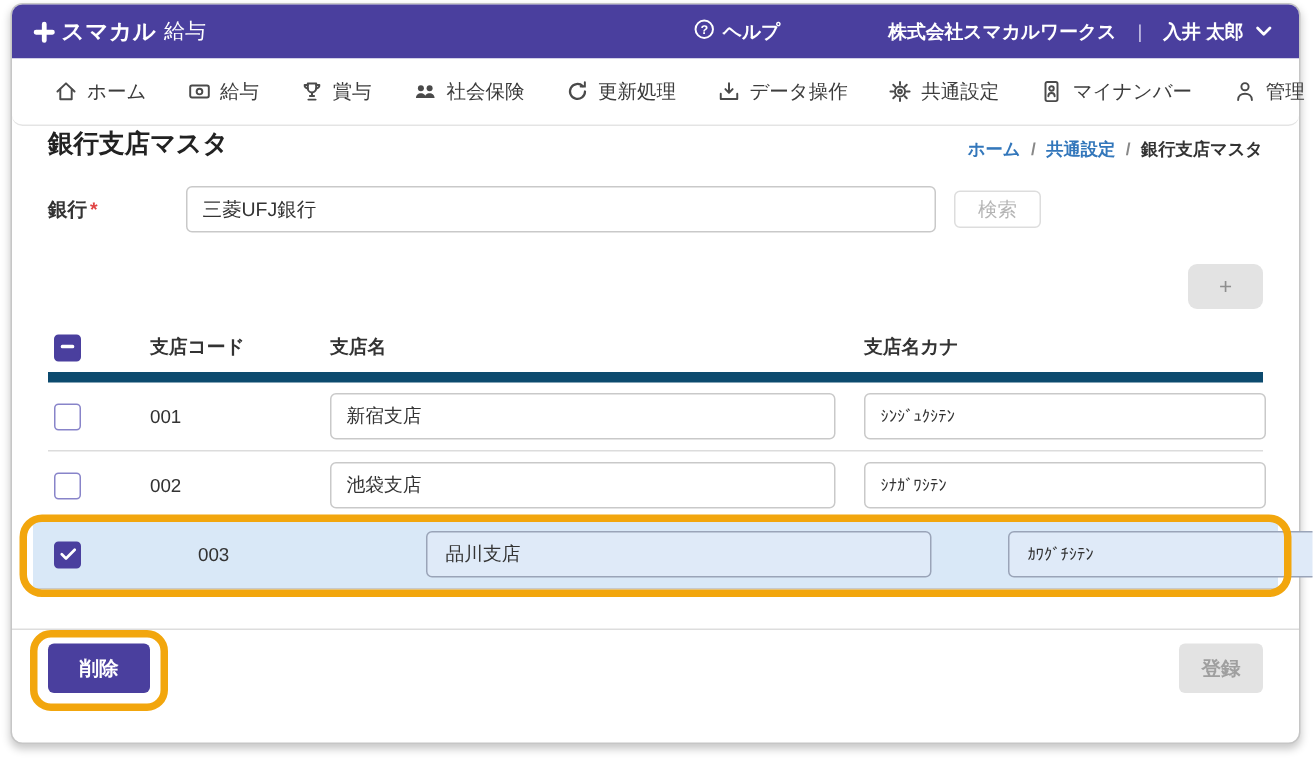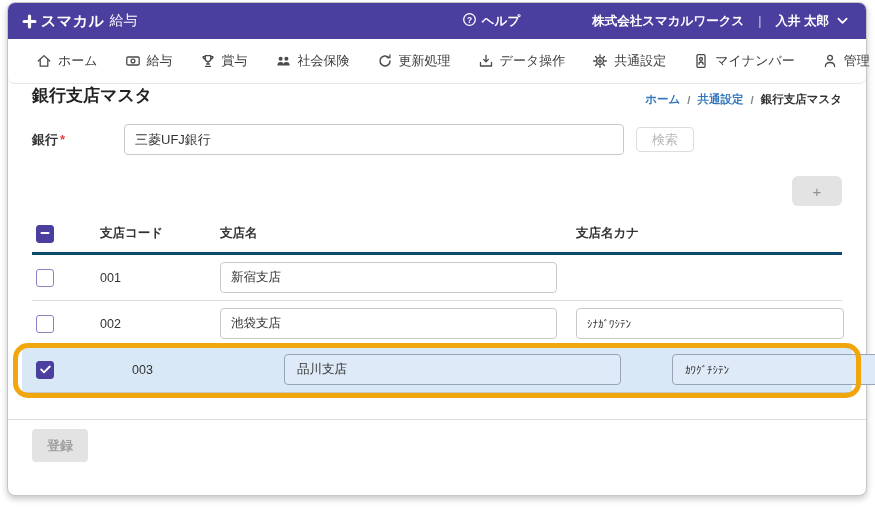--- a/index.html
+++ b/index.html
@@ -40,21 +40,21 @@
     font-size:13px; color:#333; font-family:inherit; background:#fff; outline:none; }
   .bank-input { width:500px; }
   .search-btn { margin-left:12px; width:58px; height:25px; background:#fff; border:1px solid #ddd;
     border-radius:4px; color:#b5b5b5; font-size:13px; font-family:inherit; }
   .add-row { margin-top:21px; display:flex; justify-content:flex-end; }
   .add-btn { width:50px; height:30px; border:none; border-radius:6px; background:#e3e3e3;
     color:#8f8f8f; font-size:15px; font-family:inherit; }
   
   .table { margin-top:9px; }
   .tr { display:grid; grid-template-columns:68px 120px 356px 1fr; align-items:center; }
-  .thead { height:40px; border-bottom:3px solid #0c4a6e; font-size:12.5px; font-weight:bold; color:#333; }
+  .thead { height:40px; border-bottom:7px solid #0c4a6e; font-size:12.5px; font-weight:bold; color:#333; }
   .row-wrap { position:relative; }
   .trow { height:46px; border-bottom:1px solid #dcdcdc; font-size:12.5px; }
   .trow.selected { background:var(--selbg,#D9E8F7); margin:0 -10px; padding:0 10px; border-bottom-color:#c9c9c9;gap:32px; }
   .cb-cell { padding-left:4px; }
   .checkbox { width:18px; height:18px; border-radius:3px; border:1.5px solid #8884c9; background:#fff;
     display:flex; align-items:center; justify-content:center; cursor:pointer; }
   .checkbox.filled { background:var(--accent,#4A3F9E); border-color:var(--accent,#4A3F9E); }
   .name-input { width:337px; font-size:12.5px; }
   .kana-input { width:268px; font-size:11px; }
   .trow.selected .text-input { background:#dfeaf8; border-color:#9aa4b8;padding-left:12px; }
@@ -235,20 +235,21 @@
           <div>支店名カナ</div>
         </div>
 
         <div class="row-wrap">
           <div class="tr trow">
             <div class="cb-cell">
                 <div class="checkbox"></div>
               </div>
             <div>001</div>
             <div><input class="text-input name-input" value="新宿支店" style=""></div>
+            <div><input class="text-input kana-input" value="ｼﾝｼﾞｭｸｼﾃﾝ" style=""></div>
           </div>
         </div>
 
         <div class="row-wrap">
           <div class="tr trow">
             <div class="cb-cell">
                 <div class="checkbox"></div>
               </div>
             <div>002</div>
             <div><input class="text-input name-input" value="池袋支店" style=""></div>
@@ -268,17 +269,21 @@
             <div>003</div>
             <div><input class="text-input name-input" value="品川支店" style=""></div>
             <div><input class="text-input kana-input" value="ｶﾜｸﾞﾁｼﾃﾝ" style=""></div>
           </div>
           <div class="sel-highlight"></div>
         </div>
       </div>
     </main>
 
     <footer class="footer">
+      <div class="delete-wrap">
+        <button class="delete-btn">削除</button>
+        <div class="del-highlight"></div>
+      </div>
       <button class="register-btn">登録</button>
     </footer>
 
   </div>
 </div>
 
 </body></html>

